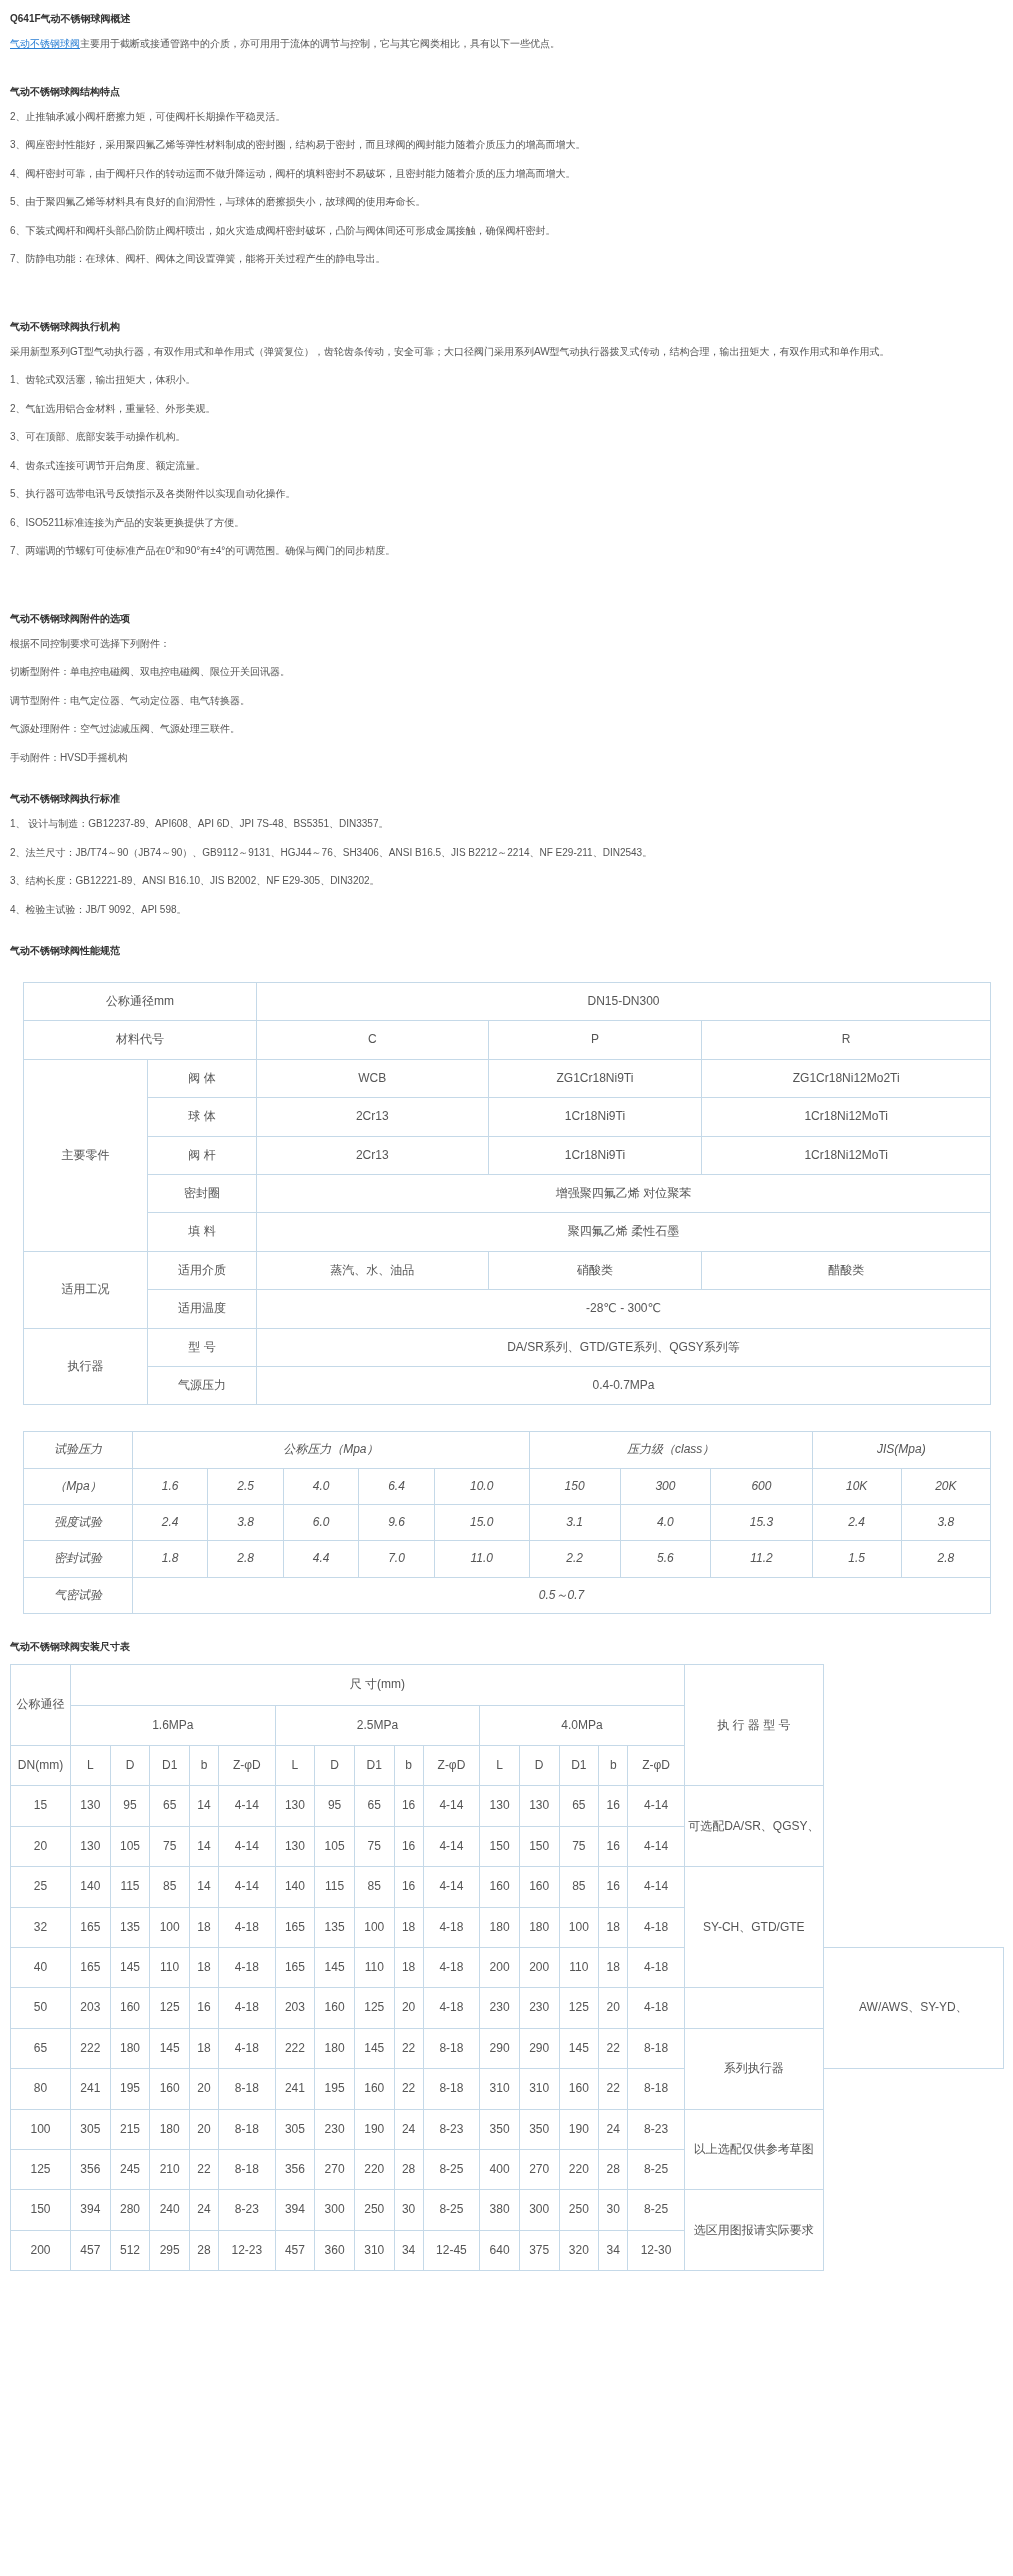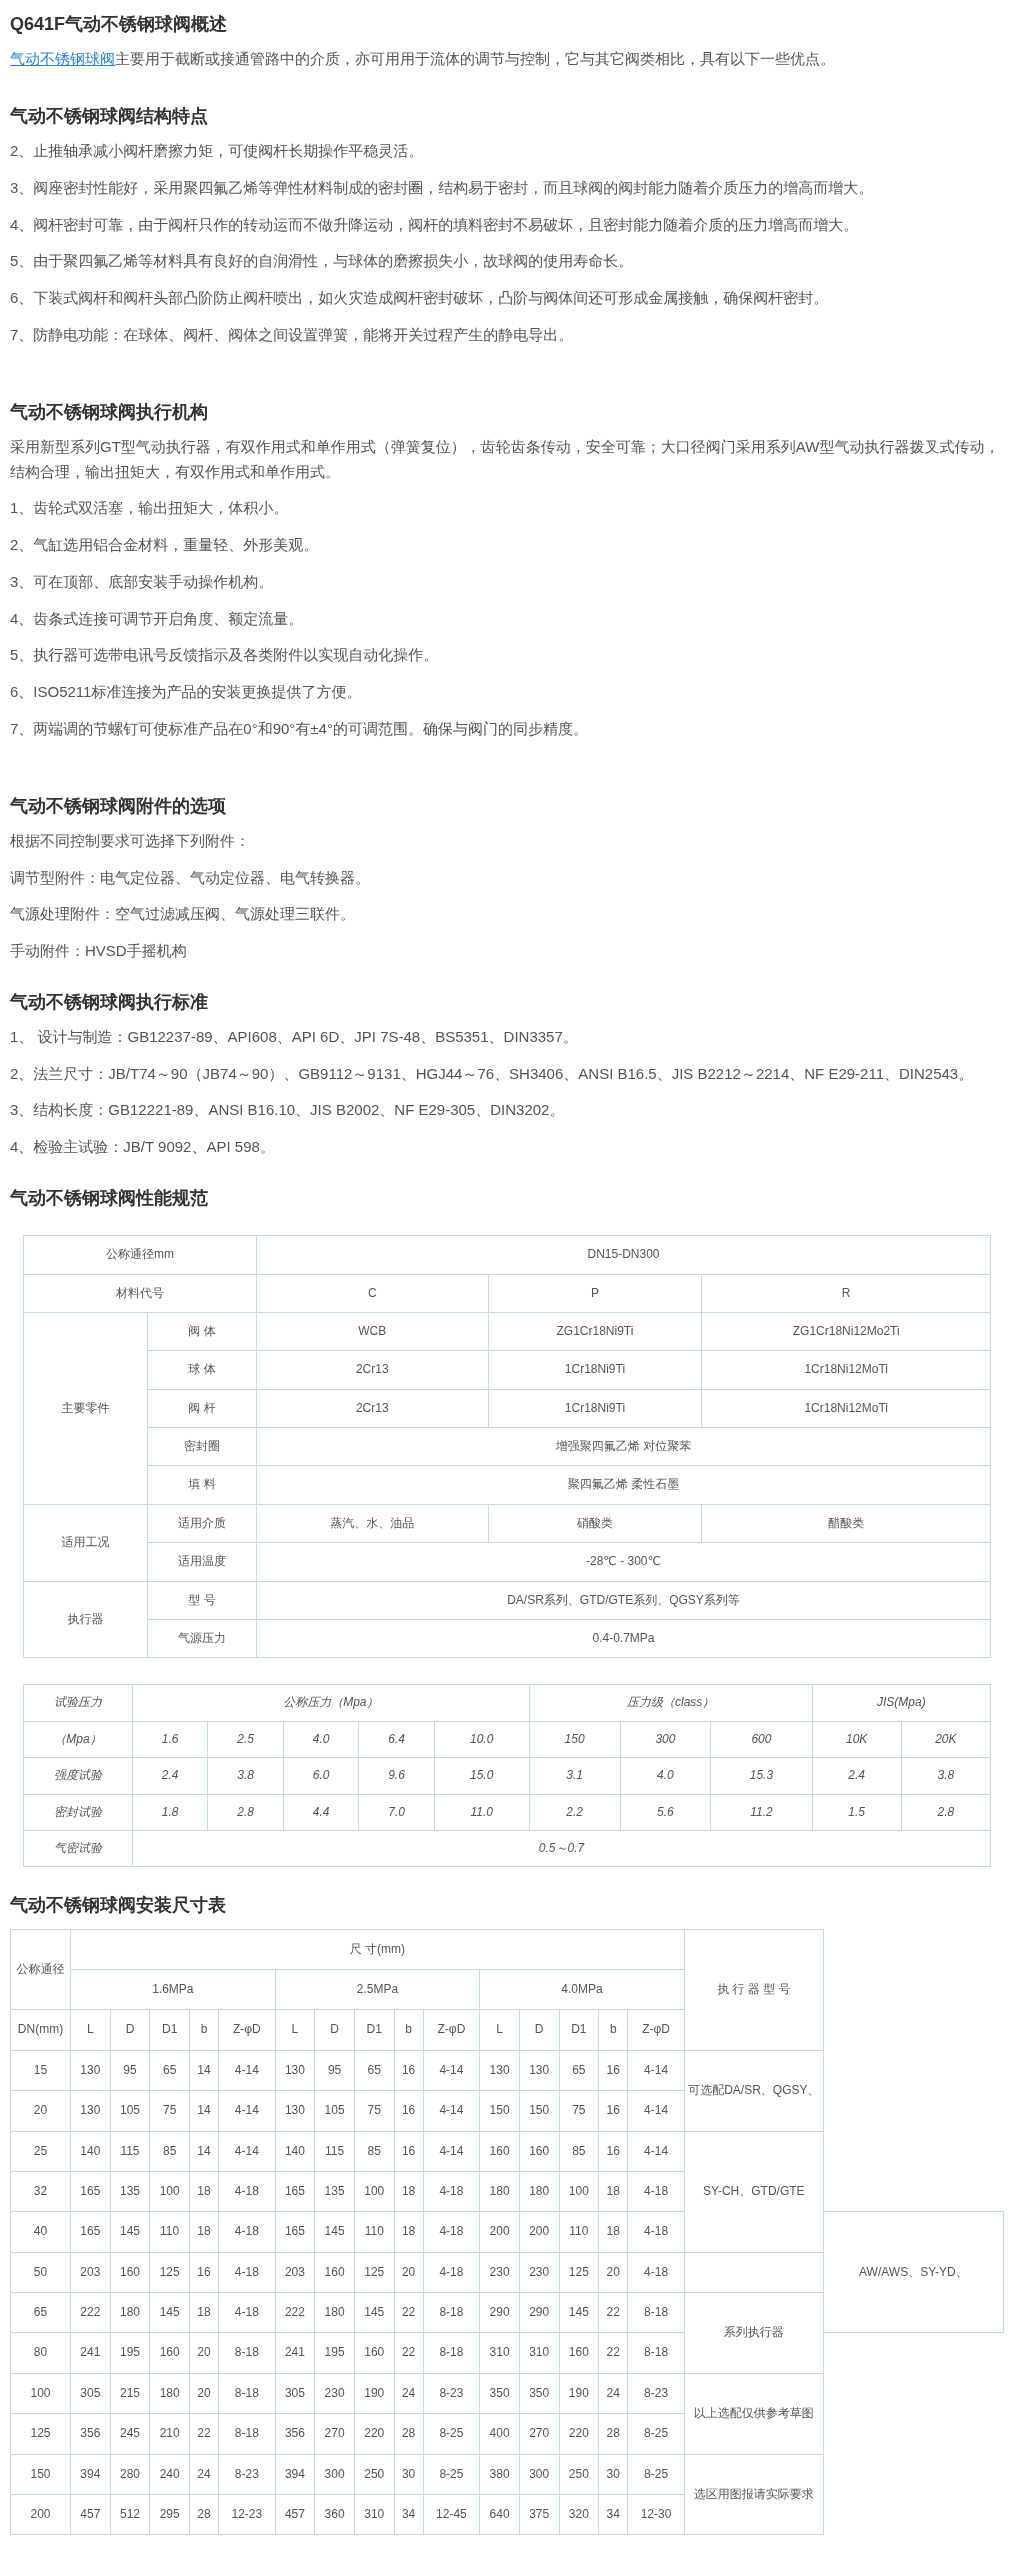--- a/index.html
+++ b/index.html
@@ -10,34 +10,34 @@
   body {
     width: 1014px;
     font-family: "Liberation Sans", "DejaVu Sans", sans-serif;
     color: #4a4a4a;
     font-size: 13px;
     line-height: 1.6;
   }
   .page { padding: 12px 10px 20px 10px; }
 
   h2.sec-title {
-    font-size: 18px;
+    font-size: 10px;
     font-weight: bold;
     color: #333333;
     margin: 0 0 10px 0;
     padding: 0;
     line-height: 1.4;
   }
   .sec-block { margin-bottom: 26px; }
   .sec-block.tight { margin-bottom: 14px; }
 
   p.para {
     margin: 0 0 12px 0;
     color: #555555;
-    font-size: 15px;
+    font-size: 10px;
     line-height: 1.65;
   }
   p.para:last-child { margin-bottom: 0; }
 
   a.inline-link {
     color: #2a7fd4;
     text-decoration: underline;
   }
 
   .intro-gap { height: 18px; }
@@ -105,20 +105,21 @@
     <p class="para">5、执行器可选带电讯号反馈指示及各类附件以实现自动化操作。</p>
     <p class="para">6、ISO5211标准连接为产品的安装更换提供了方便。</p>
     <p class="para">7、两端调的节螺钉可使标准产品在0°和90°有±4°的可调范围。确保与阀门的同步精度。</p>
   </div>
 
   <div class="big-gap"></div>
 
   <div class="sec-block">
     <h2 class="sec-title">气动不锈钢球阀附件的选项</h2>
     <p class="para">根据不同控制要求可选择下列附件：</p>
+    <p class="para">切断型附件：单电控电磁阀、双电控电磁阀、限位开关回讯器。</p>
     <p class="para">调节型附件：电气定位器、气动定位器、电气转换器。</p>
     <p class="para">气源处理附件：空气过滤减压阀、气源处理三联件。</p>
     <p class="para">手动附件：HVSD手摇机构</p>
   </div>
 
   <div class="sec-block">
     <h2 class="sec-title">气动不锈钢球阀执行标准</h2>
     <p class="para">1、 设计与制造：GB12237-89、API608、API 6D、JPI 7S-48、BS5351、DIN3357。</p>
     <p class="para">2、法兰尺寸：JB/T74～90（JB74～90）、GB9112～9131、HGJ44～76、SH3406、ANSI B16.5、JIS B2212～2214、NF E29-211、DIN2543。</p>
     <p class="para">3、结构长度：GB12221-89、ANSI B16.10、JIS B2002、NF E29-305、DIN3202。</p>

